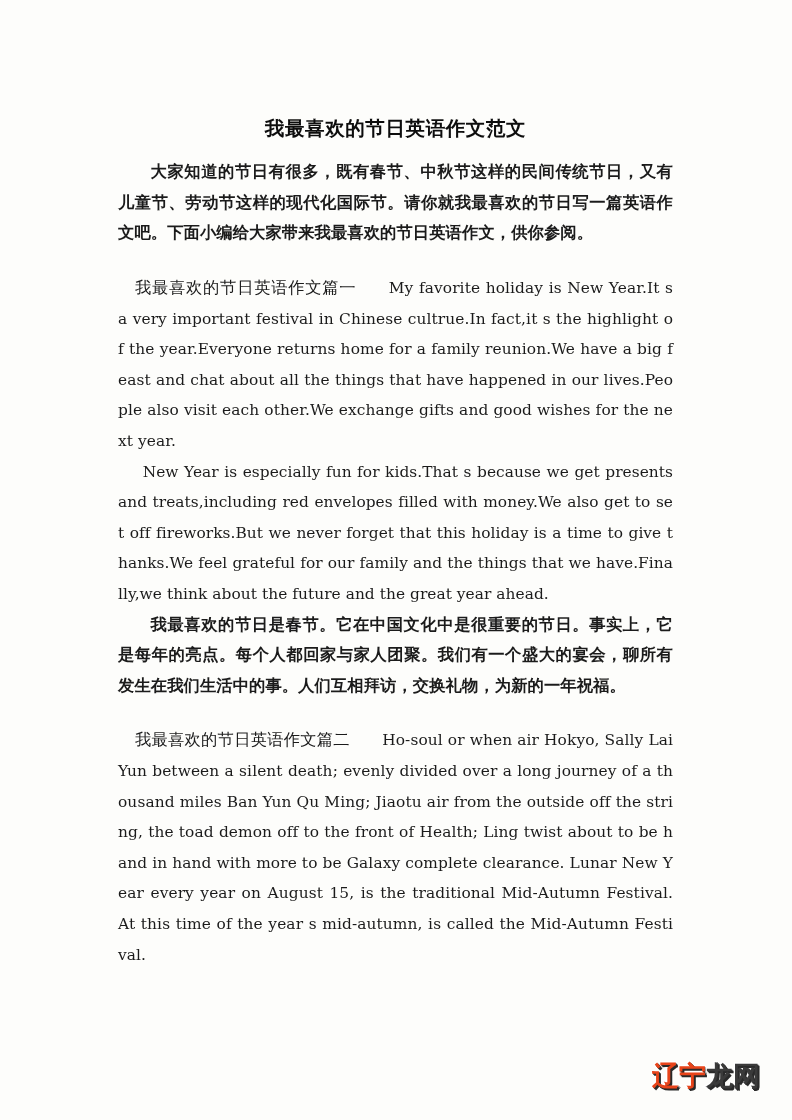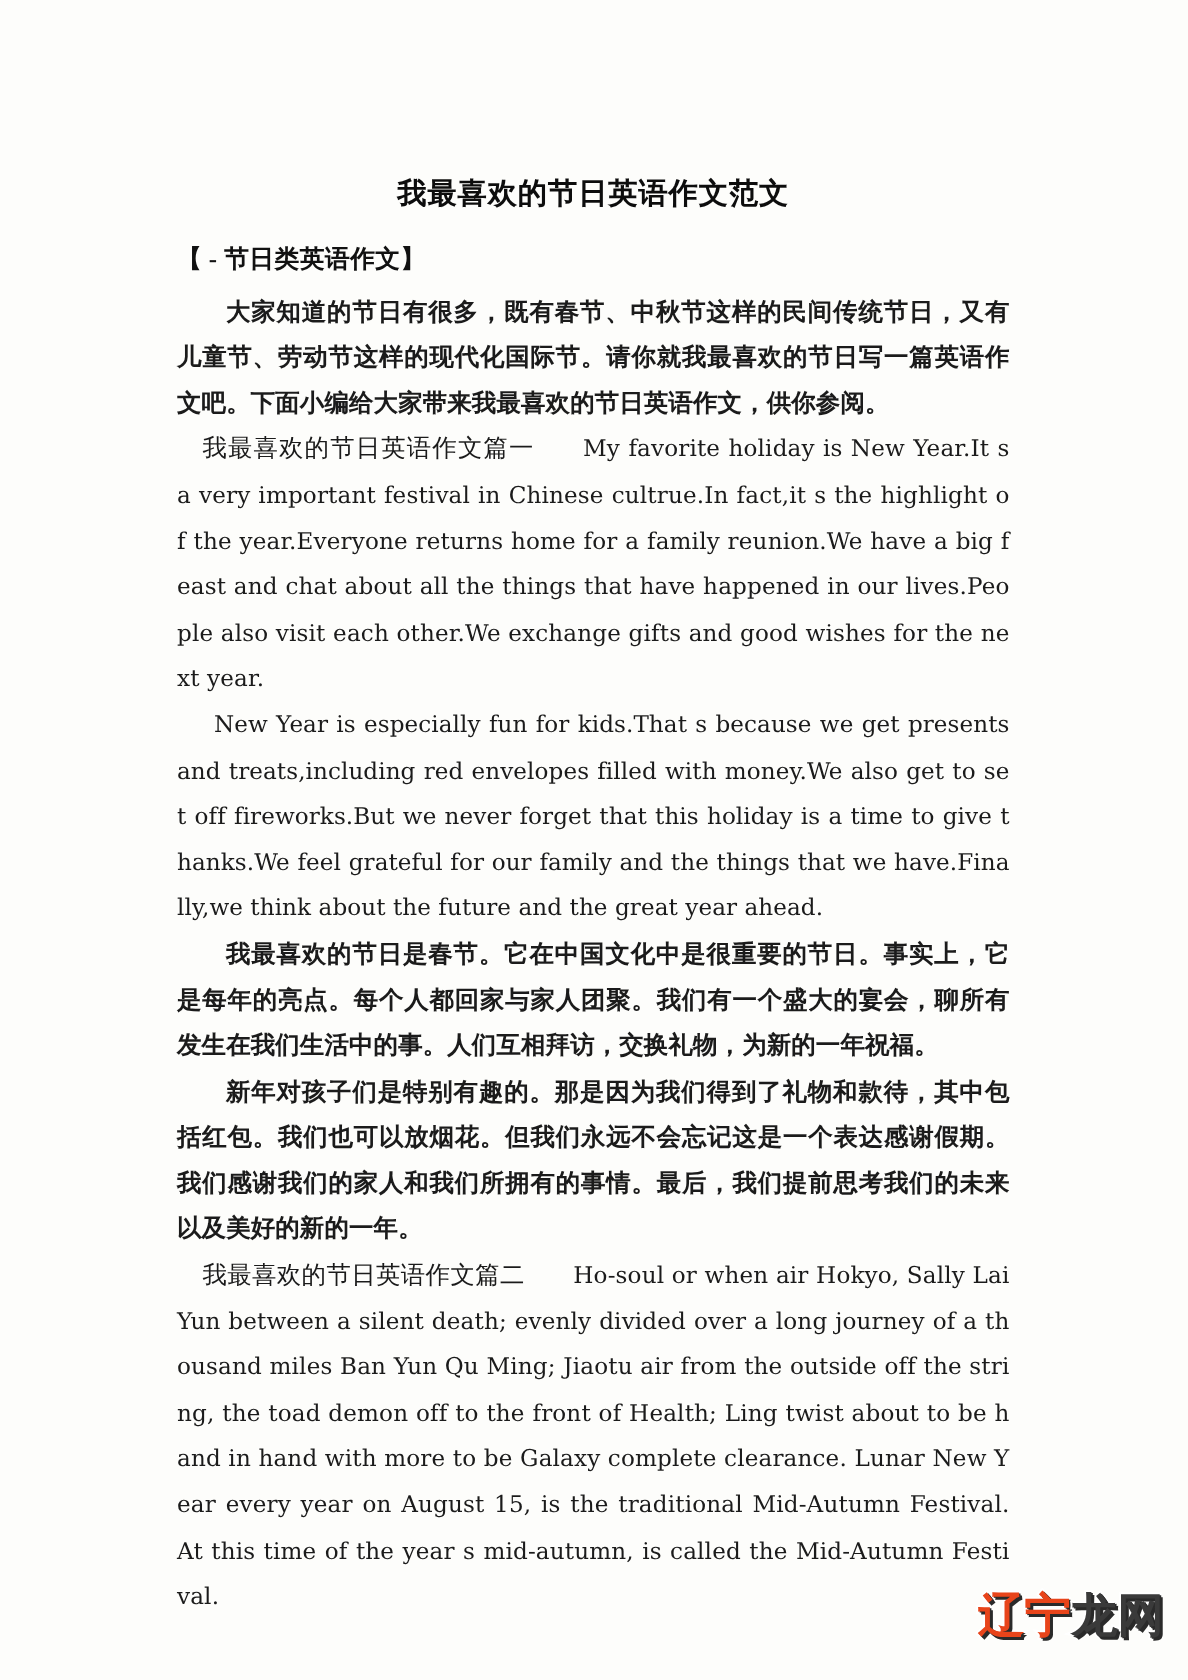--- a/index.html
+++ b/index.html
@@ -70,20 +70,21 @@
   p.zh {
     text-indent: 2em;
     font-family: "Liberation Serif", "DejaVu Serif", serif;
     font-weight: bold;
   }
 
   p.mixed {
     text-indent: 1.1em;
     font-family: "DejaVu Serif", "Liberation Serif", serif;
     font-size: 15.4px;
+    margin-top: 24px;
   }
 
   p.mixed .zh-run {
     font-family: "Liberation Serif", "DejaVu Serif", serif;
     font-size: 16.3px;
     letter-spacing: 0.2px;
   }
 
   p.mixed .gap {
     display: inline-block;
@@ -97,21 +98,21 @@
     line-height: 30.6px;
     letter-spacing: 0.05px;
   }
 
   .watermark {
     position: absolute;
     left: 652px;
     top: 1062px;
     font-family: "DejaVu Sans", "Liberation Sans", sans-serif;
     font-weight: bold;
-    font-size: 31px;
+    font-size: 27px;
     letter-spacing: 0px;
     line-height: 1;
     white-space: nowrap;
     user-select: none;
   }
   .watermark .wm-a {
     color: #e8441a;
     -webkit-text-stroke: 2.6px #ffffff;
     paint-order: stroke fill;
     text-shadow:
@@ -126,30 +127,28 @@
   }
 </style>
 </head>
 <body>
 
 <div class="page">
   <div class="content">
 
     <h1 class="doc-title">我最喜欢的节日英语作文范文</h1>
 
-    <div class="category-line">【 - 节日类英语作文】</div>
 
     <p class="para zh">大家知道的节日有很多，既有春节、中秋节这样的民间传统节日，又有儿童节、劳动节这样的现代化国际节。请你就我最喜欢的节日写一篇英语作文吧。下面小编给大家带来我最喜欢的节日英语作文，供你参阅。</p>
 
     <p class="para mixed"><span class="zh-run">我最喜欢的节日英语作文篇一</span><span class="gap"></span><span>My favorite holiday is New Year.It s a very important festival in Chinese cultrue.In fact,it s the highlight of the year.Everyone returns home for a family reunion.We have a big feast and chat about all the things that have happened in our lives.People also visit each other.We exchange gifts and good wishes for the next year.</span></p>
 
     <p class="para en">New Year is especially fun for kids.That s because we get presents and treats,including red envelopes filled with money.We also get to set off fireworks.But we never forget that this holiday is a time to give thanks.We feel grateful for our family and the things that we have.Finally,we think about the future and the great year ahead.</p>
 
     <p class="para zh">我最喜欢的节日是春节。它在中国文化中是很重要的节日。事实上，它是每年的亮点。每个人都回家与家人团聚。我们有一个盛大的宴会，聊所有发生在我们生活中的事。人们互相拜访，交换礼物，为新的一年祝福。</p>
 
-    <p class="para zh">新年对孩子们是特别有趣的。那是因为我们得到了礼物和款待，其中包括红包。我们也可以放烟花。但我们永远不会忘记这是一个表达感谢假期。我们感谢我们的家人和我们所拥有的事情。最后，我们提前思考我们的未来以及美好的新的一年。</p>
 
     <p class="para mixed"><span class="zh-run">我最喜欢的节日英语作文篇二</span><span class="gap"></span><span>Ho-soul or when air Hokyo, Sally Lai Yun between a silent death; evenly divided over a long journey of a thousand miles Ban Yun Qu Ming; Jiaotu air from the outside off the string, the toad demon off to the front of Health; Ling twist about to be hand in hand with more to be Galaxy complete clearance. Lunar New Year every year on August 15, is the traditional Mid-Autumn Festival. At this time of the year s mid-autumn, is called the Mid-Autumn Festival.</span></p>
 
   </div>
 
   <div class="watermark"><span class="wm-a">辽宁</span><span class="wm-b">龙网</span></div>
 </div>
 
 </body></html>

